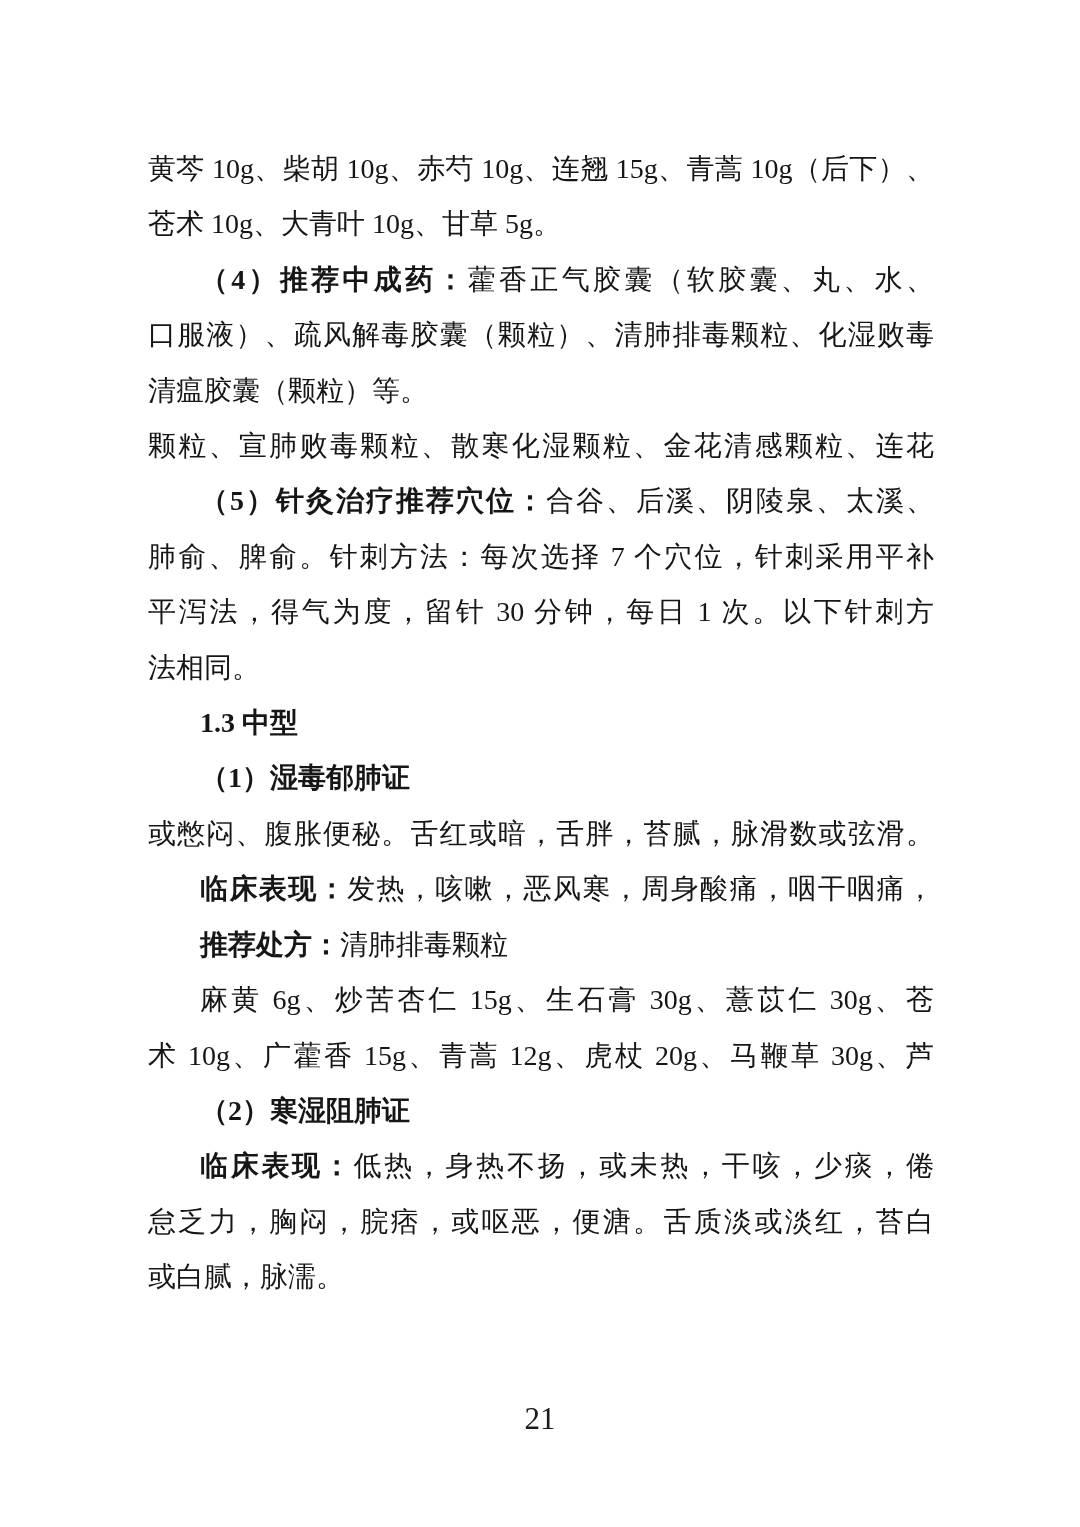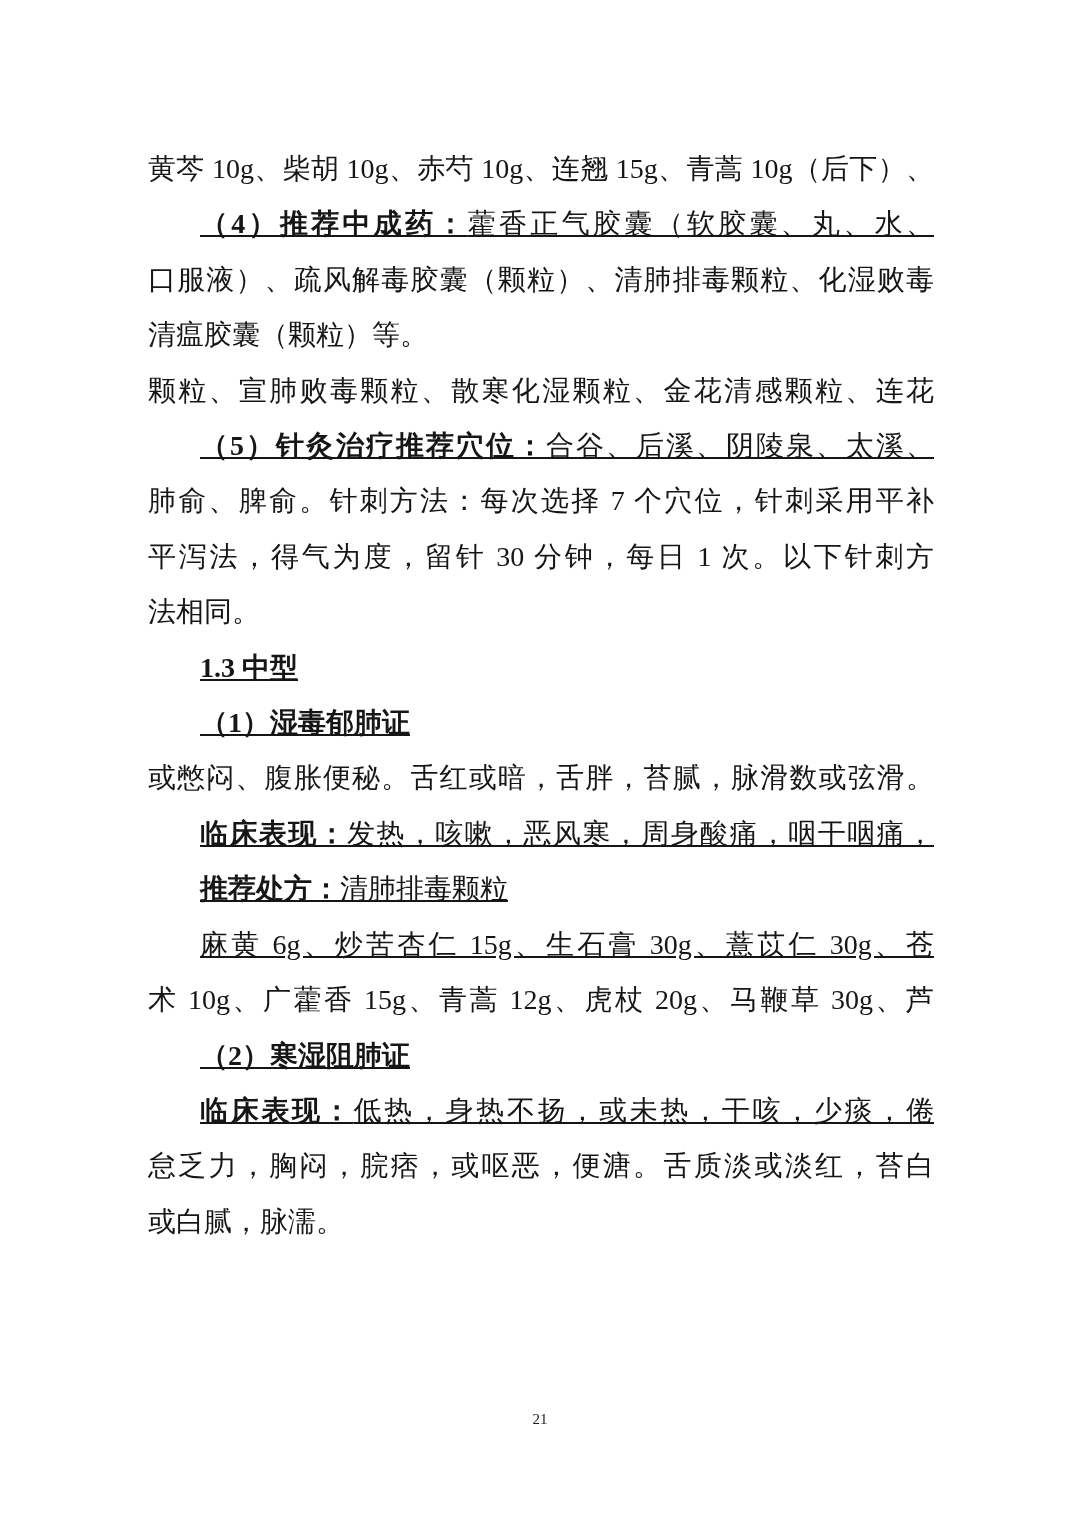--- a/index.html
+++ b/index.html
@@ -27,41 +27,41 @@
     width: 786px;
     text-align: left;
     white-space: normal;
   }
   .ln.jy {
     text-align: justify;
     text-align-last: justify;
   }
   .ln.ind {
     text-indent: 52px;
-    text-decoration: underline;
   }
   .ln b {
     font-weight: 700;
   }
   .page-footer {
     position: absolute;
     left: 0;
     top: 1404px;
     width: 1080px;
     text-align: center;
-    font-size: 15px;
+    font-size: 31px;
     line-height: 30px;
     color: #1a1a1a;
   }
 </style>
 </head>
 <body>
 
 <div class="doc-body">
   <div class="ln jy"><b></b><span>黄芩 10g、柴胡 10g、赤芍 10g、连翘 15g、青蒿 10g（后下）、</span></div>
+  <div class="ln"><b></b><span>苍术 10g、大青叶 10g、甘草 5g。</span></div>
   <div class="ln ind jy"><b>（4）推荐中成药：</b><span>藿香正气胶囊（软胶囊、丸、水、</span></div>
   <div class="ln jy"><b></b><span>口服液）、疏风解毒胶囊（颗粒）、清肺排毒颗粒、化湿败毒</span></div>
   <div class="ln"><b></b><span>清瘟胶囊（颗粒）等。</span></div>
   <div class="ln jy"><b></b><span>颗粒、宣肺败毒颗粒、散寒化湿颗粒、金花清感颗粒、连花</span></div>
   <div class="ln ind jy"><b>（5）针灸治疗推荐穴位：</b><span>合谷、后溪、阴陵泉、太溪、</span></div>
   <div class="ln jy"><b></b><span>肺俞、脾俞。针刺方法：每次选择 7 个穴位，针刺采用平补</span></div>
   <div class="ln jy"><b></b><span>平泻法，得气为度，留针 30 分钟，每日 1 次。以下针刺方</span></div>
   <div class="ln"><b></b><span>法相同。</span></div>
   <div class="ln ind"><b>1.3 中型</b><span></span></div>
   <div class="ln ind"><b>（1）湿毒郁肺证</b><span></span></div>

